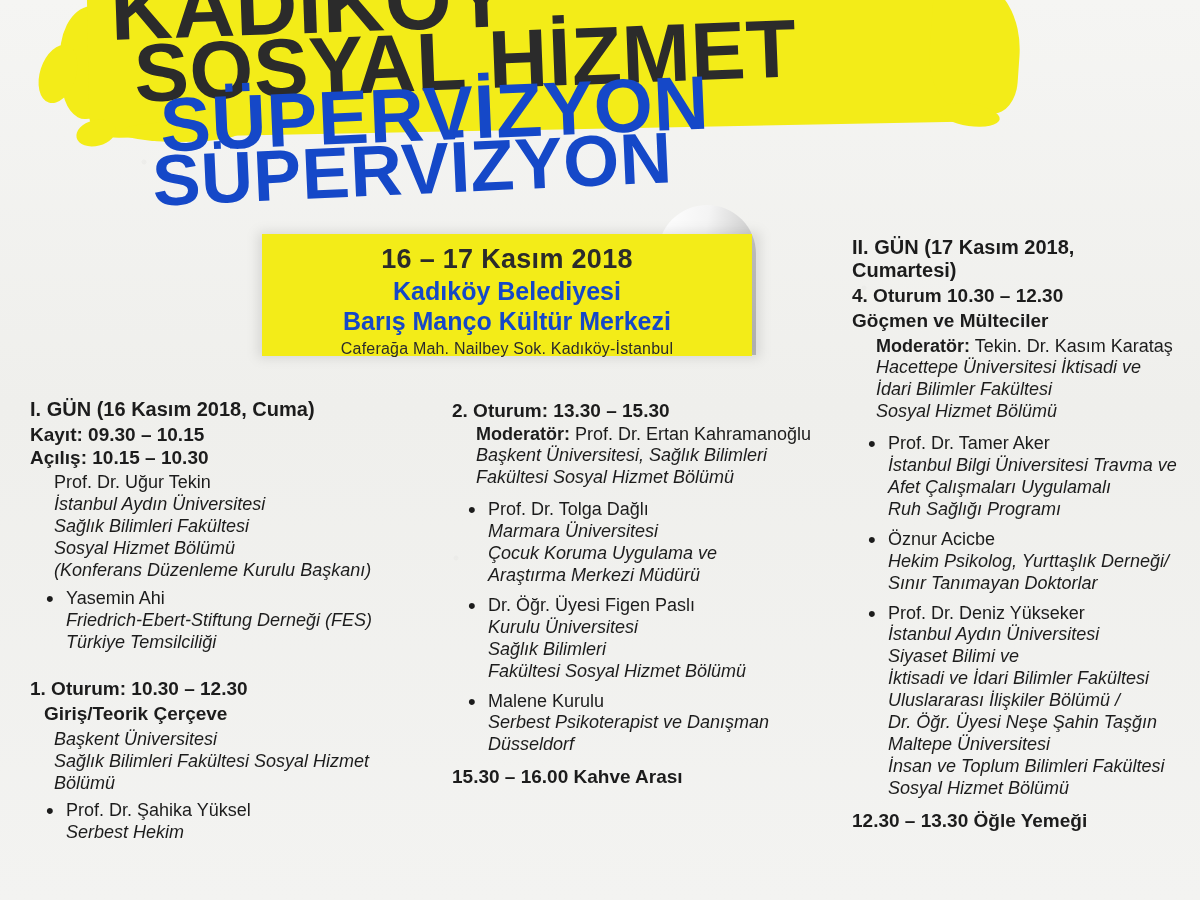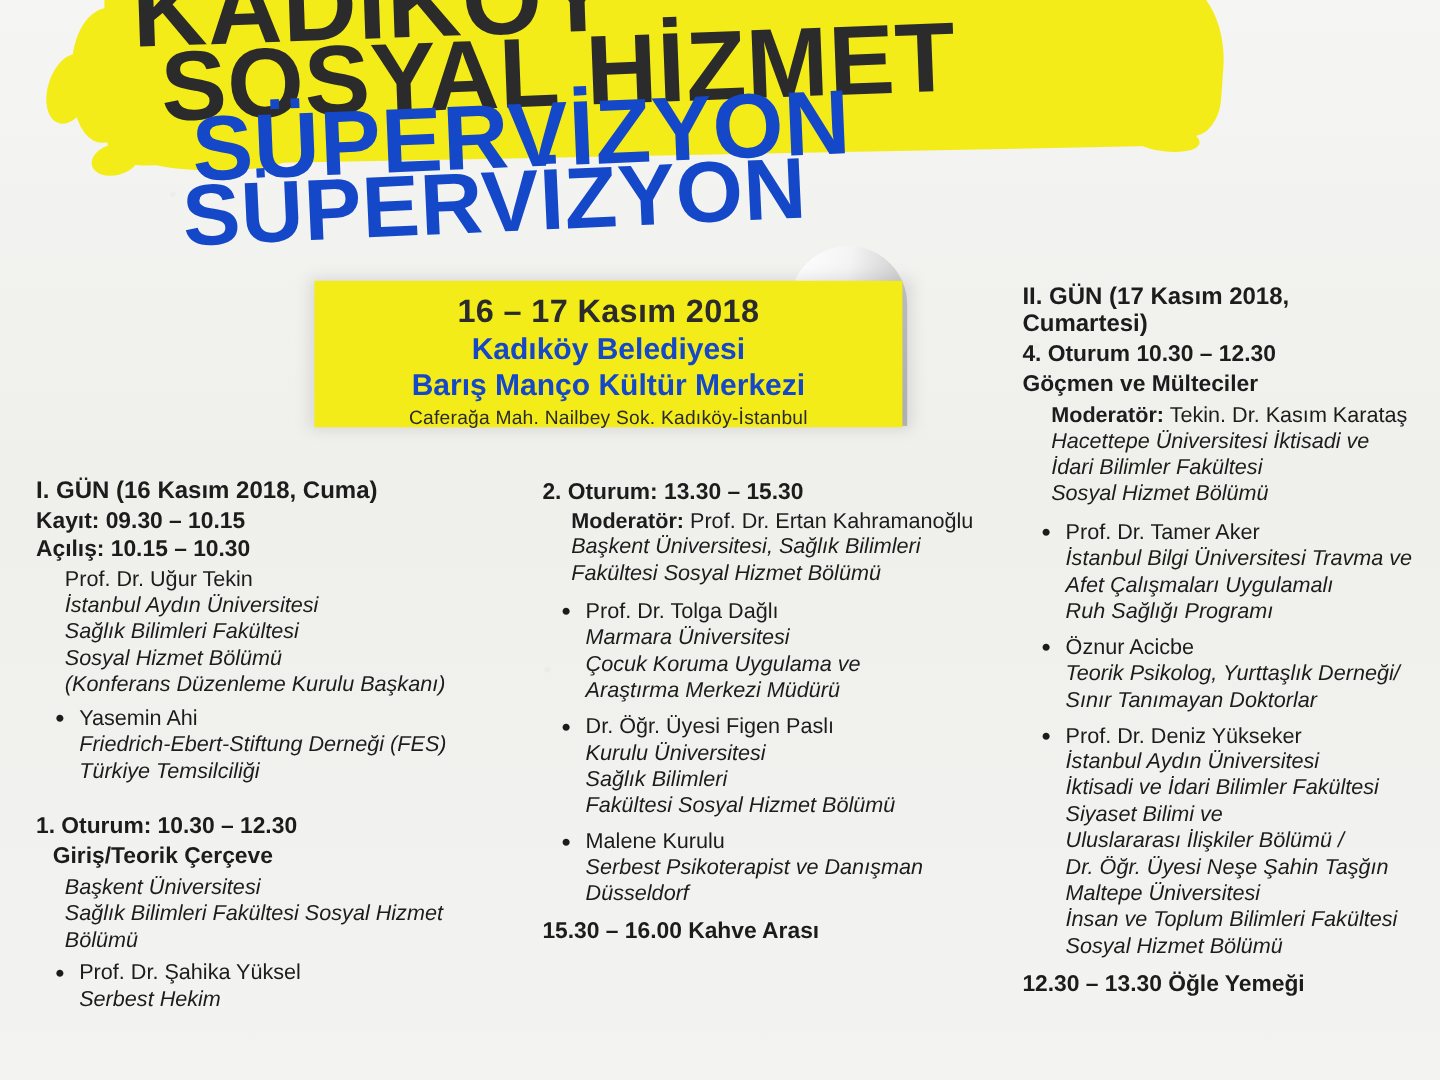--- a/index.html
+++ b/index.html
@@ -265,28 +265,28 @@
 
   <ul class="speakers" style="margin-top:10px;">
     <li>
       <span class="name">Prof. Dr. Tamer Aker</span>
       <span class="it">İstanbul Bilgi Üniversitesi Travma ve</span>
       <span class="it">Afet Çalışmaları Uygulamalı</span>
       <span class="it">Ruh Sağlığı Programı</span>
     </li>
     <li>
       <span class="name">Öznur Acicbe</span>
-      <span class="it">Teorik Psikolog, Yurttaşlık Derneği/</span>
+      <span class="it">Hekim Psikolog, Yurttaşlık Derneği/</span>
       <span class="it">Sınır Tanımayan Doktorlar</span>
     </li>
     <li>
       <span class="name">Prof. Dr. Deniz Yükseker</span>
       <span class="it">İstanbul Aydın Üniversitesi</span>
+      <span class="it">Siyaset Bilimi ve</span>
       <span class="it">İktisadi ve İdari Bilimler Fakültesi</span>
-      <span class="it">Siyaset Bilimi ve</span>
       <span class="it">Uluslararası İlişkiler Bölümü /</span>
       <span class="it">Dr. Öğr. Üyesi Neşe Şahin Taşğın</span>
       <span class="it">Maltepe Üniversitesi</span>
       <span class="it">İnsan ve Toplum Bilimleri Fakültesi</span>
       <span class="it">Sosyal Hizmet Bölümü</span>
     </li>
   </ul>
 
   <div class="footline">12.30 – 13.30 Öğle Yemeği</div>
 </div>

